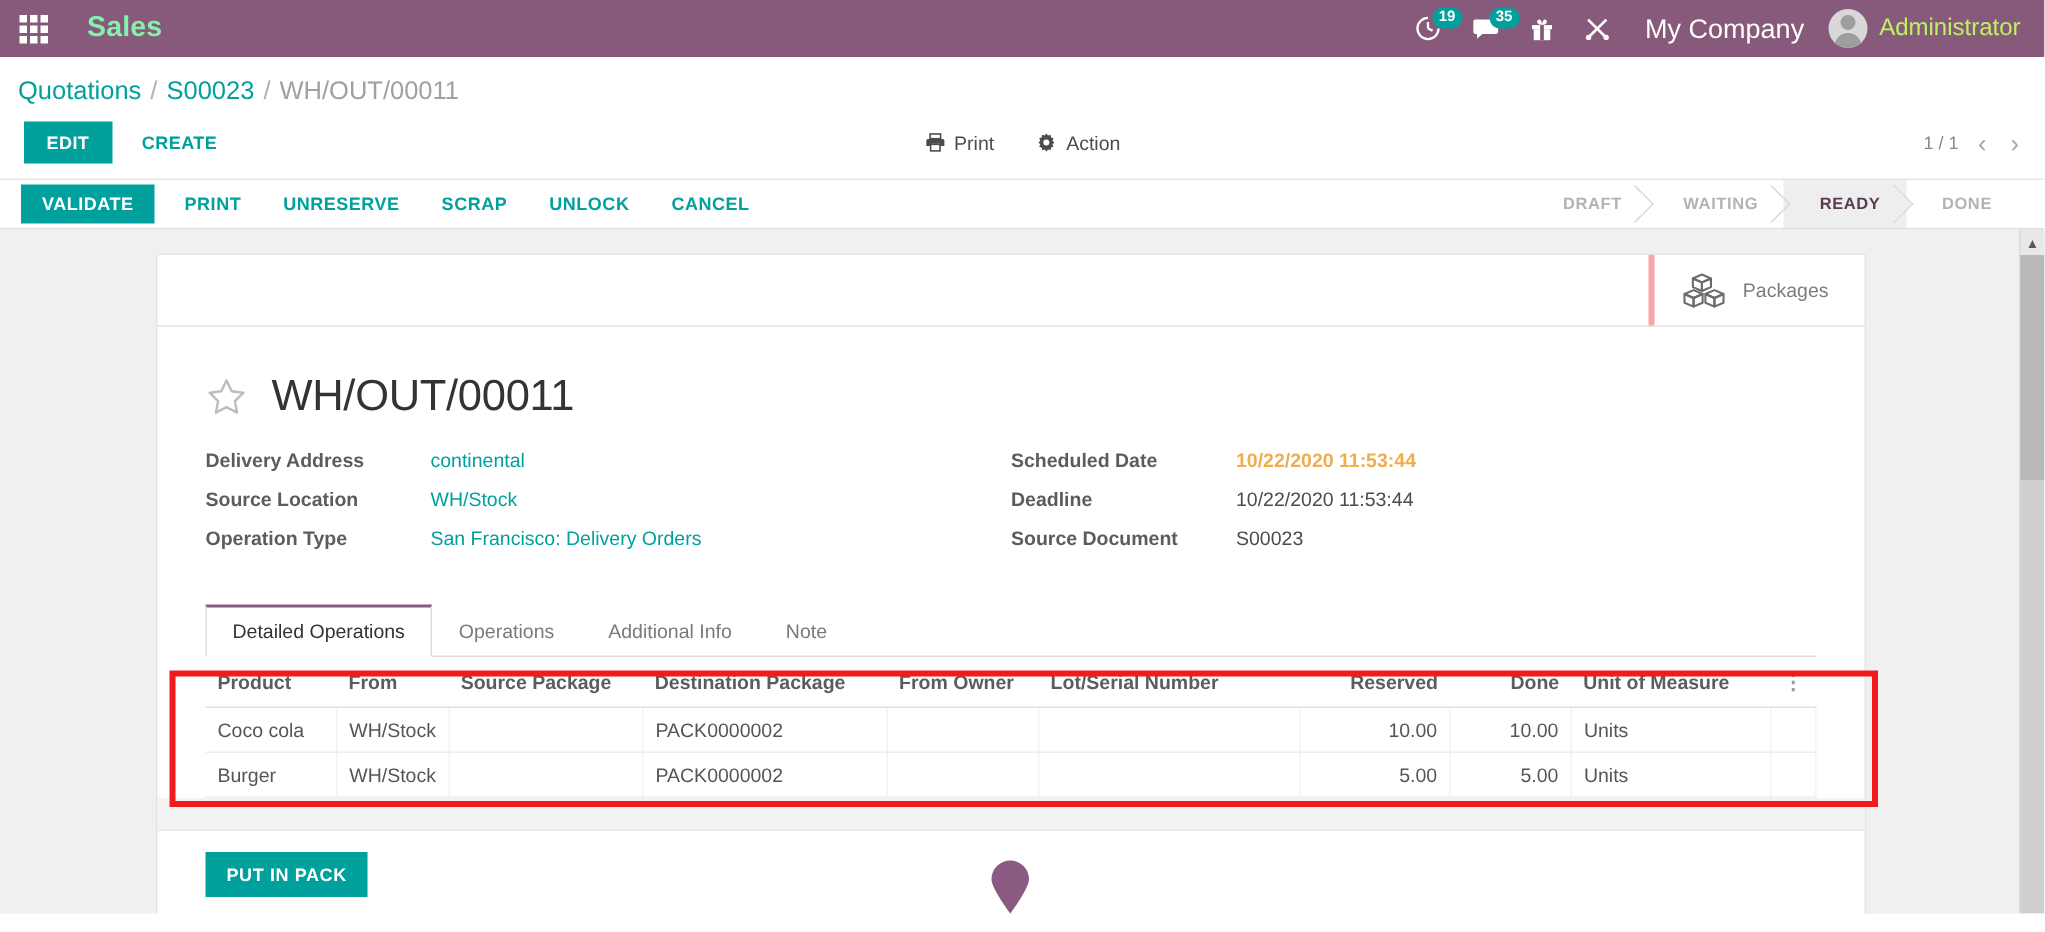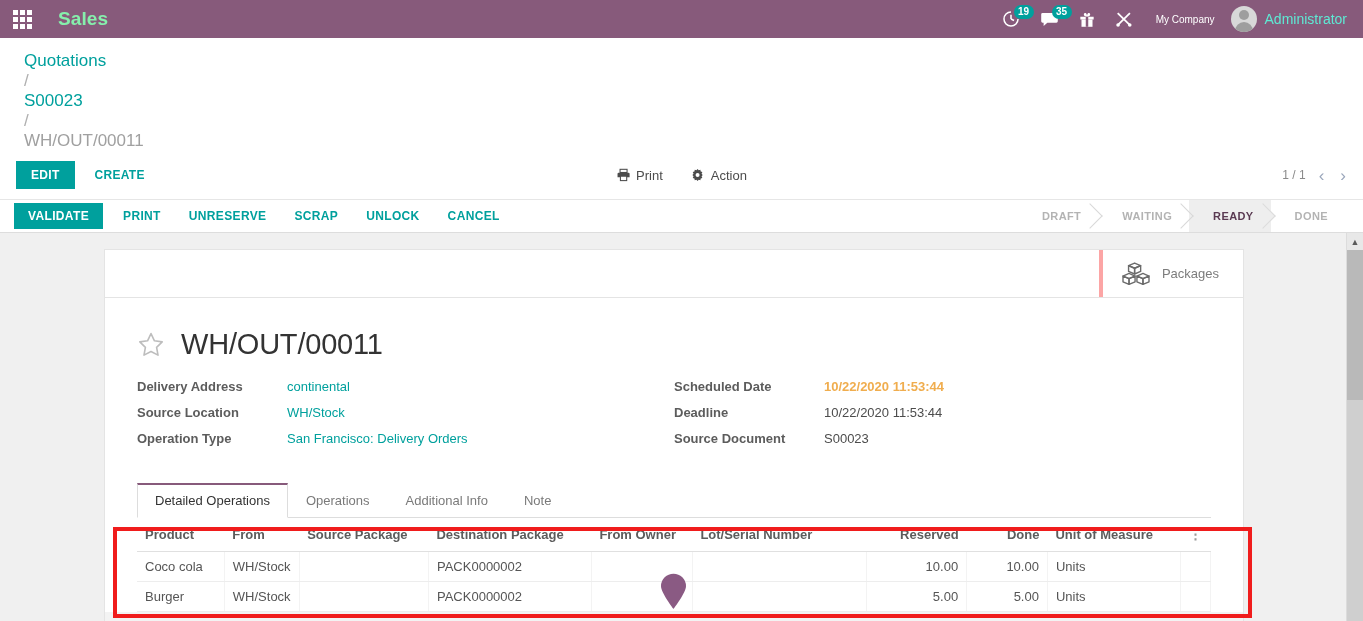--- a/index.html
+++ b/index.html
@@ -76,21 +76,21 @@
     border-radius: 9px;
     font-size: 10px;
     line-height: 13px;
     height: 14px;
     min-width: 20px;
     padding: 0 4px;
     text-align: center;
     font-weight: bold;
   }
   .company-name {
-    color: #fff; font-size: 10px; padding: 0 12px; cursor: pointer;
+    color: #fff; font-size: 18px; padding: 0 12px; cursor: pointer;
   }
   .user-block {
     display: flex; align-items: center; gap: 8px;
     padding: 0 6px 0 2px; cursor: pointer;
   }
   .avatar {
     width: 26px; height: 26px; border-radius: 50%;
     background: #d8d8d8;
     position: relative; overflow: hidden;
     flex: none;
@@ -98,27 +98,27 @@
   .avatar::before {
     content: ""; position: absolute;
     width: 10px; height: 10px; border-radius: 50%;
     background: #9e9e9e; left: 8px; top: 4px;
   }
   .avatar::after {
     content: ""; position: absolute;
     width: 18px; height: 11px; border-radius: 9px 9px 0 0;
     background: #9e9e9e; left: 4px; top: 16px;
   }
-  .user-name { color: #5eead4; font-size: 14px; }
+  .user-name { color: #bef264; font-size: 16px; }
 
   
   .breadcrumb-row {
-    padding: 13px 0 4px 18px;
+    padding: 13px 0 4px 12px;
     font-size: 17px;
-    display: flex; align-items: baseline; flex-direction: column;
+    display: flex; align-items: baseline;
   }
   .bc-link { color: #00a09d; cursor: pointer; }
   .bc-sep { color: #b0b0b0; margin: 0 6px; }
   .bc-current { color: #a0a0a0; }
 
   
   .control-row {
     display: flex; align-items: center;
     padding: 6px 14px 10px 16px;
     position: relative;

